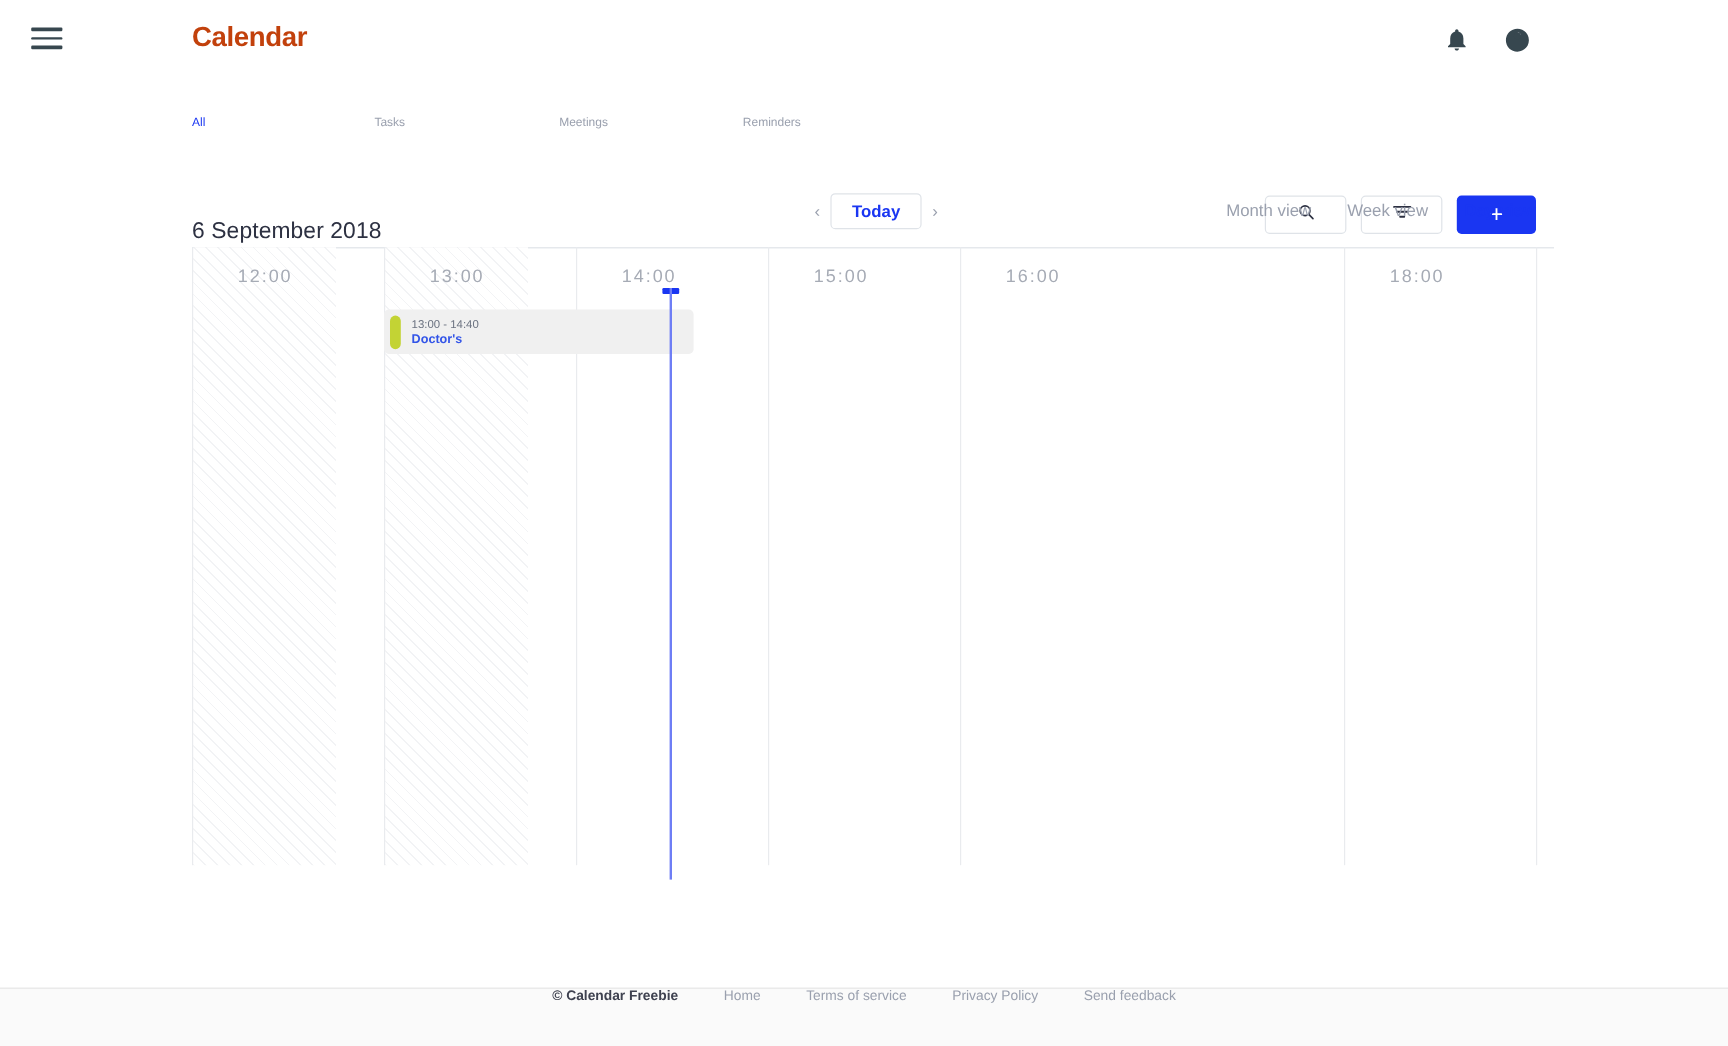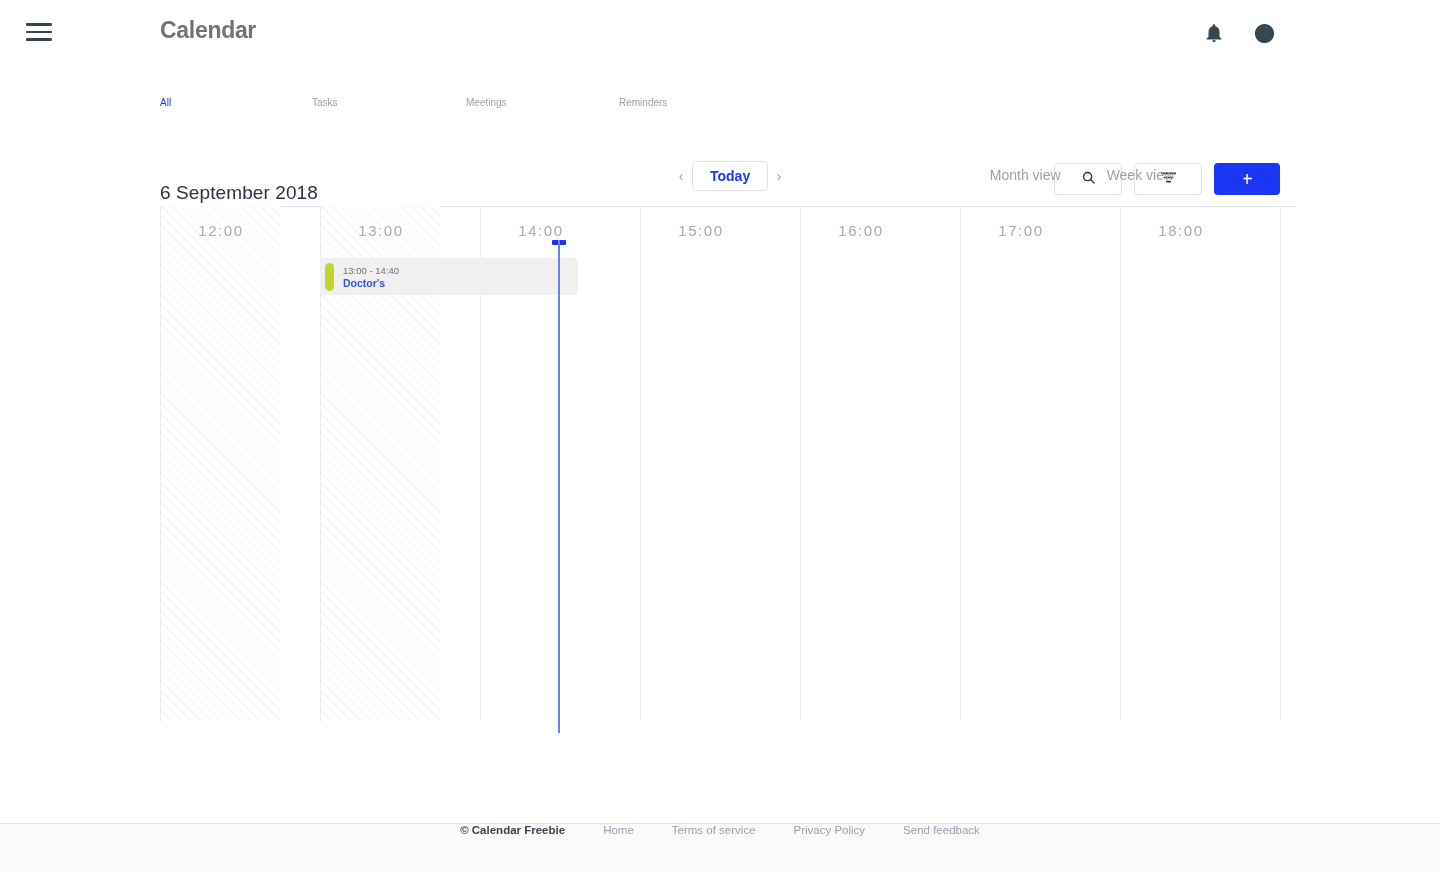--- a/index.html
+++ b/index.html
@@ -23,21 +23,21 @@
     width: 28px; height: 28px;
     display: flex; flex-direction: column; justify-content: center; gap: 5px;
     cursor: pointer;
   }
   .menu-btn span {
     display: block; width: 26px; height: 2.6px; background: #37474f; border-radius: 1px;
   }
   .app-title {
     position: absolute; left: 160px; top: 17px;
     font-size: 23px; font-weight: bold; letter-spacing: -0.3px;
-    color: #737373;
+    color: #c2410c;
   }
   .hdr-icons { position: absolute; right: 163px; top: 20px; display: flex; gap: 24px; align-items: center; }
   .icon-btn { width: 26px; height: 26px; cursor: pointer; display:flex; align-items:center; justify-content:center; }
   .icon-btn svg { display: block; }
 
   
   .tabrow {
     position: absolute; left: 0; top: 75px; width: 1440px; height: 58px;
   }
   .tabs { position: absolute; left: 160px; top: 22px; }
@@ -70,21 +70,21 @@
   .navgroup { position: absolute; left: 670px; top: 11px; display: flex; align-items: center; gap: 0px; }
   .nav-arrow {
     width: 22px; height: 30px; display: flex; align-items: center; justify-content: center;
     color: #9aa0ae; font-size: 14px; cursor: pointer; user-select:none;
   }
   .today-btn {
     height: 30px; padding: 0 17px; border: 1px solid #dfe3e8; border-radius: 4px;
     background: #fff; color: #1a36f2; font-size: 14px; font-weight: bold;
     display: flex; align-items: center; cursor: pointer;
   }
-  .viewtoggle { position: absolute; right: 160px; top: 17px; display: flex; align-items: center; gap: 46px; }
+  .viewtoggle { position: absolute; right: 160px; top: 17px; display: flex; align-items: center; gap: 30px; }
   .view-opt { font-size: 14px; color: #9aa0ae; cursor: pointer; white-space: nowrap; }
   .view-opt.active { color: #1a36f2; font-weight: bold; }
 
   
   .grid-wrap { position: absolute; left: 160px; top: 206px; width: 1120px; height: 530px; }
   .col {
     position: absolute; top: 0; width: 120px; height: 515px;
     border-left: 1px solid #e9ebee;
   }
   .col.past { background-image: repeating-linear-gradient(45deg, #f2f3f5 0px, #f2f3f5 1px, #ffffff 1px, #ffffff 7px); }
@@ -211,23 +211,20 @@
     </div>
     <div class="col" style="left:320px">
       <div class="hourlabel">14:00</div>
     </div>
     <div class="col" style="left:480px">
       <div class="hourlabel">15:00</div>
     </div>
     <div class="col" style="left:640px">
       <div class="hourlabel">16:00</div>
     </div>
-    <div class="col" style="left:800px">
-      <div class="hourlabel">17:00</div>
-    </div>
     <div class="col" style="left:960px">
       <div class="hourlabel">18:00</div>
     </div>
     <div class="col-endline"></div>
 
     <div class="event">
       <div class="accent"></div>
       <div class="etext">
         <div class="etime">13:00 - 14:40</div>
         <div class="etitle">Doctor's</div>

